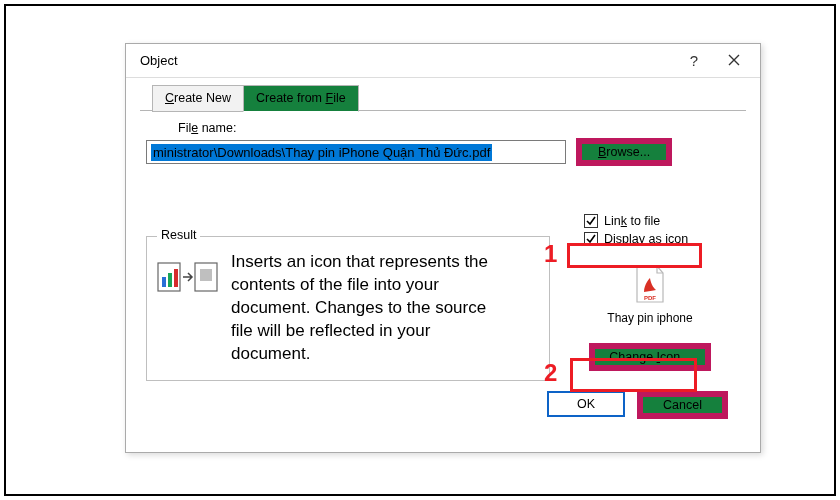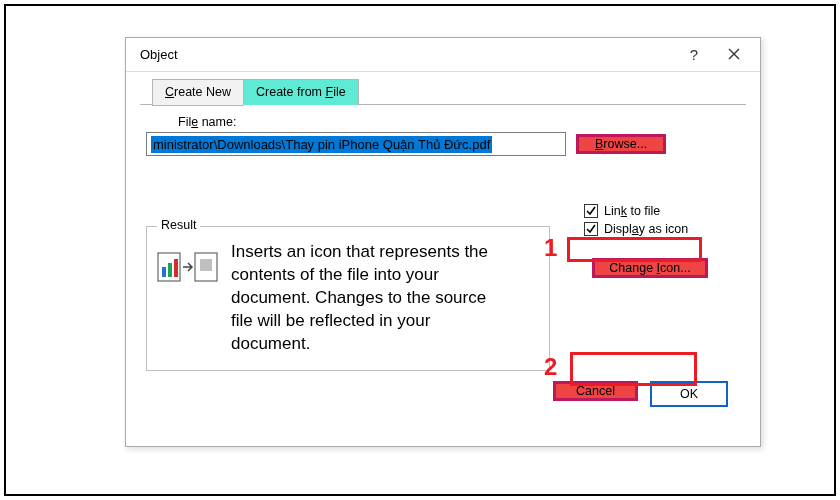--- a/index.html
+++ b/index.html
@@ -14,21 +14,21 @@
     position: relative;
   }
   .outer-border {
     position: absolute;
     top: 4px; left: 4px;
     width: 832px; height: 492px;
     border: 2px solid #000;
   }
   .dialog {
     position: absolute;
-    top: 37px; left: 125px;
+    top: 43px; left: 125px;
     width: 636px;
     height: 410px;
     background: #fff;
     border: 1px solid #aaa;
     box-shadow: 2px 2px 6px rgba(0,0,0,0.15);
   }
   .titlebar {
     height: 34px;
     display: flex;
     align-items: center;
@@ -55,21 +55,21 @@
   .tab {
     padding: 5px 12px 6px 12px;
     border: 1px solid #b5b5b5;
     background: #f2f2f2;
     font-size: 12.5px;
     margin-right: -1px;
     position: relative;
     top: 1px;
   }
   .tab.active {
-    background: #5eead4;
+    background: #15803d;
     border-bottom-color: #fff;
     z-index: 2;
   }
   .underline { text-decoration: underline; }
   .tab-border {
     border-top: 1px solid #b5b5b5;
     margin-top: -1px;
     height: 0;
   }
   .inner {
@@ -87,23 +87,23 @@
     align-items: center;
     overflow: hidden;
     white-space: nowrap;
   }
   .file-input .sel {
     background: #0078d7;
     color: #000000;
     padding: 1px 2px;
   }
   .btn {
-    height: 20px;
-    border: 3px solid #be185d;
-    background: #ef4444;
+    height: 28px;
+    border: 6px solid #be185d;
+    background: #15803d;
     padding: 0 16px;
     display: inline-flex;
     align-items: center;
     justify-content: center;
     font-size: 12.5px;
     cursor: default;
   }
   .lower {
     display: flex;
     margin-top: 48px;
@@ -261,36 +261,47 @@
           </div>
           <div class="check-row" style="padding-left:24px;">
             <span class="check-box">
               <svg viewBox="0 0 10 10">
                   <path d="M1 5 L4 8 L9 1" stroke="#000" stroke-width="1.6" fill="none"></path>
                 </svg>
             </span>
             <span>Displ<span class="underline">a</span>y as icon</span>
           </div>
 
+          <div class="pdf-preview">
+            <span>
+              <svg viewBox="0 0 34 40">
+                <path d="M4 2 L24 2 L30 9 L30 38 L4 38 Z" fill="#fff" stroke="#b8b8b8" stroke-width="1.2"></path>
+                <path d="M24 2 L24 9 L30 9" fill="none" stroke="#b8b8b8" stroke-width="1.2"></path>
+                <path d="M11 28 C11 20 17 14 17 14 C17 14 18 22 23 26 C20 27 15 27 11 28 Z" fill="#d93025"></path>
+                <text x="17" y="36" text-anchor="middle" font-size="6" fill="#d93025" font-weight="bold">PDF</text>
+              </svg>
+            </span>
+            <div class="pdf-caption">Thay pin iphone</div>
+          </div>
 
           <div class="change-btn-wrap">
             <div class="btn" style="padding:0 14px;">
               <span>Change <span class="underline">I</span>con...</span>
             </div>
           </div>
         </div>
       </div>
     </div>
 
     <div class="dlg-buttons">
+      <div class="btn ok-btn">
+        <span>OK</span>
+      </div>
       <div class="btn cancel-btn">
         <span>Cancel</span>
-      </div>
-      <div class="btn ok-btn">
-        <span>OK</span>
       </div>
     </div>
 
   </div>
 
   <div class="hl" style="top:199px; left:441px; width:135px; height:25px;"></div>
   <div class="hl-num" style="top:196px; left:418px;">1</div>
   <div class="hl" style="top:314px; left:444px; width:127px; height:34px;"></div>
   <div class="hl-num" style="top:315px; left:418px;">2</div>
 

